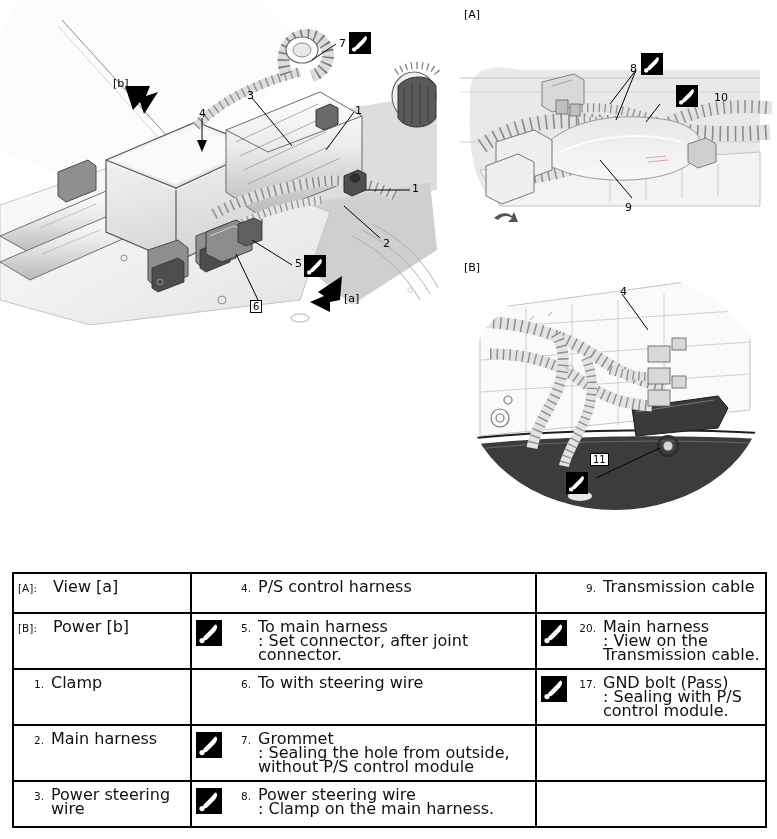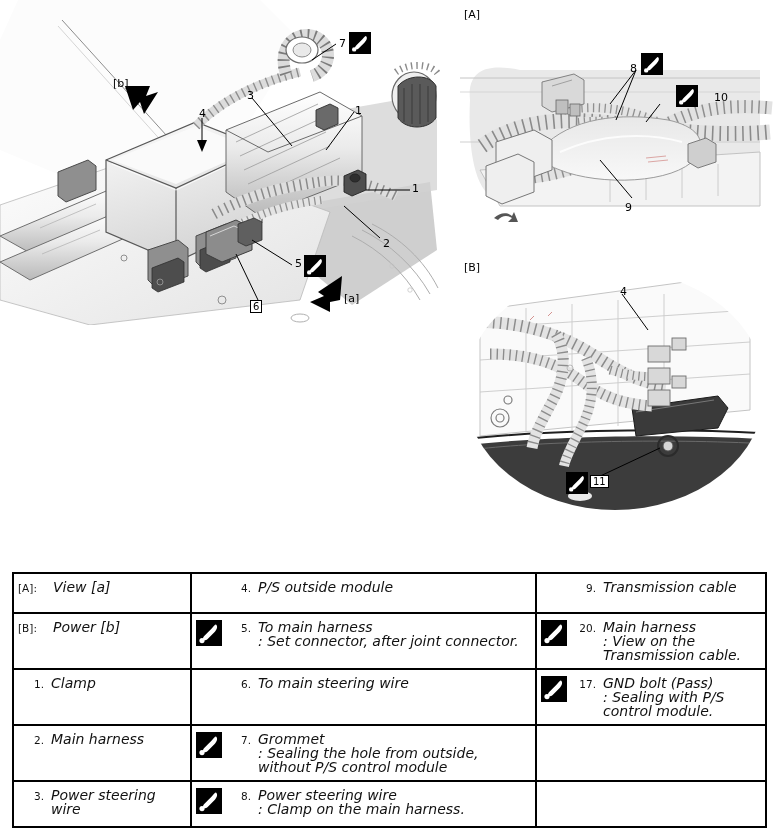--- a/index.html
+++ b/index.html
@@ -67,21 +67,21 @@
   .cell .badge-slot{
     flex:0 0 auto;width:26px;height:26px;position:relative;margin-right:3px;
   }
   .cell .badge-slot .badge{position:static;width:26px;height:26px;}
   .cell .badge-slot.empty{background:transparent;}
   .cell .num{
     flex:0 0 auto;width:26px;text-align:right;margin-right:7px;
     font-size:10.5px;line-height:14px;padding-top:1px;
   }
   .cell .num.left{text-align:left;width:28px;}
-  .cell .txt{flex:1 1 auto;line-height:14px;font-size:14px;font-style:italic;}
+  .cell .txt{flex:1 1 auto;line-height:14px;font-size:16px;}
   .cell .txt .l2{display:block;}
   .cell.tall{min-height:44px;}
 </style>
 </head>
 <body>
 
 <div class="illus" id="main-illustration">
   <svg viewBox="0 0 440 325" xmlns="http://www.w3.org/2000/svg">
     <defs>
       <linearGradient id="gMod" x1="0" y1="0" x2="0.3" y2="1">
@@ -453,21 +453,21 @@
 
     <g stroke="#000" stroke-width="1" fill="none">
       <path d="M162 44 L188 80"></path>
       <path d="M200 198 L136 228"></path>
     </g>
   </svg>
 </div>
 
 <div class="view-tag" style="left:464px;top:262px;">[B]</div>
 <div class="callout abs" style="left:620px;top:286px;">4</div>
-<div class="callout boxed abs" style="left:590px;top:475px;">11</div>
+<div class="callout boxed abs" style="left:590px;top:453px;">11</div>
 <div class="badge b-main abs" style="left:566px;top:472px;">
   <svg viewBox="0 0 22 22" xmlns="http://www.w3.org/2000/svg">
       <rect width="22" height="22" fill="#000"></rect>
       <path d="M17 4 C18.6 5.6 18 8 15.6 10.4 L9.6 16.4 C8.4 17.6 6.8 17.6 6.2 16.6 C5.6 15.6 6.2 14.4 7.4 13.2 L13.4 7.2 C15 5.6 16 4 17 4 Z" fill="#fff"></path>
       <circle cx="5.2" cy="17.4" r="2.2" fill="#fff"></circle>
     </svg>
 </div>
 
 <table id="parts-table">
   <colgroup>
@@ -481,21 +481,21 @@
       <td>
         <div class="cell">
           <span class="num left">[A]:</span>
           <span class="txt">View [a]</span>
         </div>
       </td>
       <td class="colsep">
         <div class="cell">
           <span class="badge-slot empty"></span>
           <span class="num">4.</span>
-          <span class="txt">P/S outside module</span>
+          <span class="txt">P/S control harness</span>
         </div>
       </td>
       <td class="colsep">
         <div class="cell">
           <span class="badge-slot empty"></span>
           <span class="num">9.</span>
           <span class="txt">Transmission cable</span>
         </div>
       </td>
     </tr>
@@ -549,21 +549,21 @@
       <td>
         <div class="cell tall">
           <span class="num">1.</span>
           <span class="txt">Clamp</span>
         </div>
       </td>
       <td class="colsep">
         <div class="cell tall">
           <span class="badge-slot empty"></span>
           <span class="num">6.</span>
-          <span class="txt">To main steering wire</span>
+          <span class="txt">To with steering wire</span>
         </div>
       </td>
       <td class="colsep">
         <div class="cell tall">
           <span class="badge-slot">
             <span class="badge b-tbl">
               <svg viewBox="0 0 26 26" xmlns="http://www.w3.org/2000/svg">
                   <rect width="26" height="26" fill="#000"></rect>
                   <path d="M20 4.5 C22 6.3 21.2 9.4 18.4 12.2 L11.4 19.2 C10 20.6 8 20.6 7.3 19.4 C6.6 18.2 7.3 16.8 8.7 15.4 L15.7 8.4 C17.6 6.5 18.8 4.5 20 4.5 Z" fill="#fff"></path>
                   <circle cx="6" cy="20.6" r="2.6" fill="#fff"></circle>

